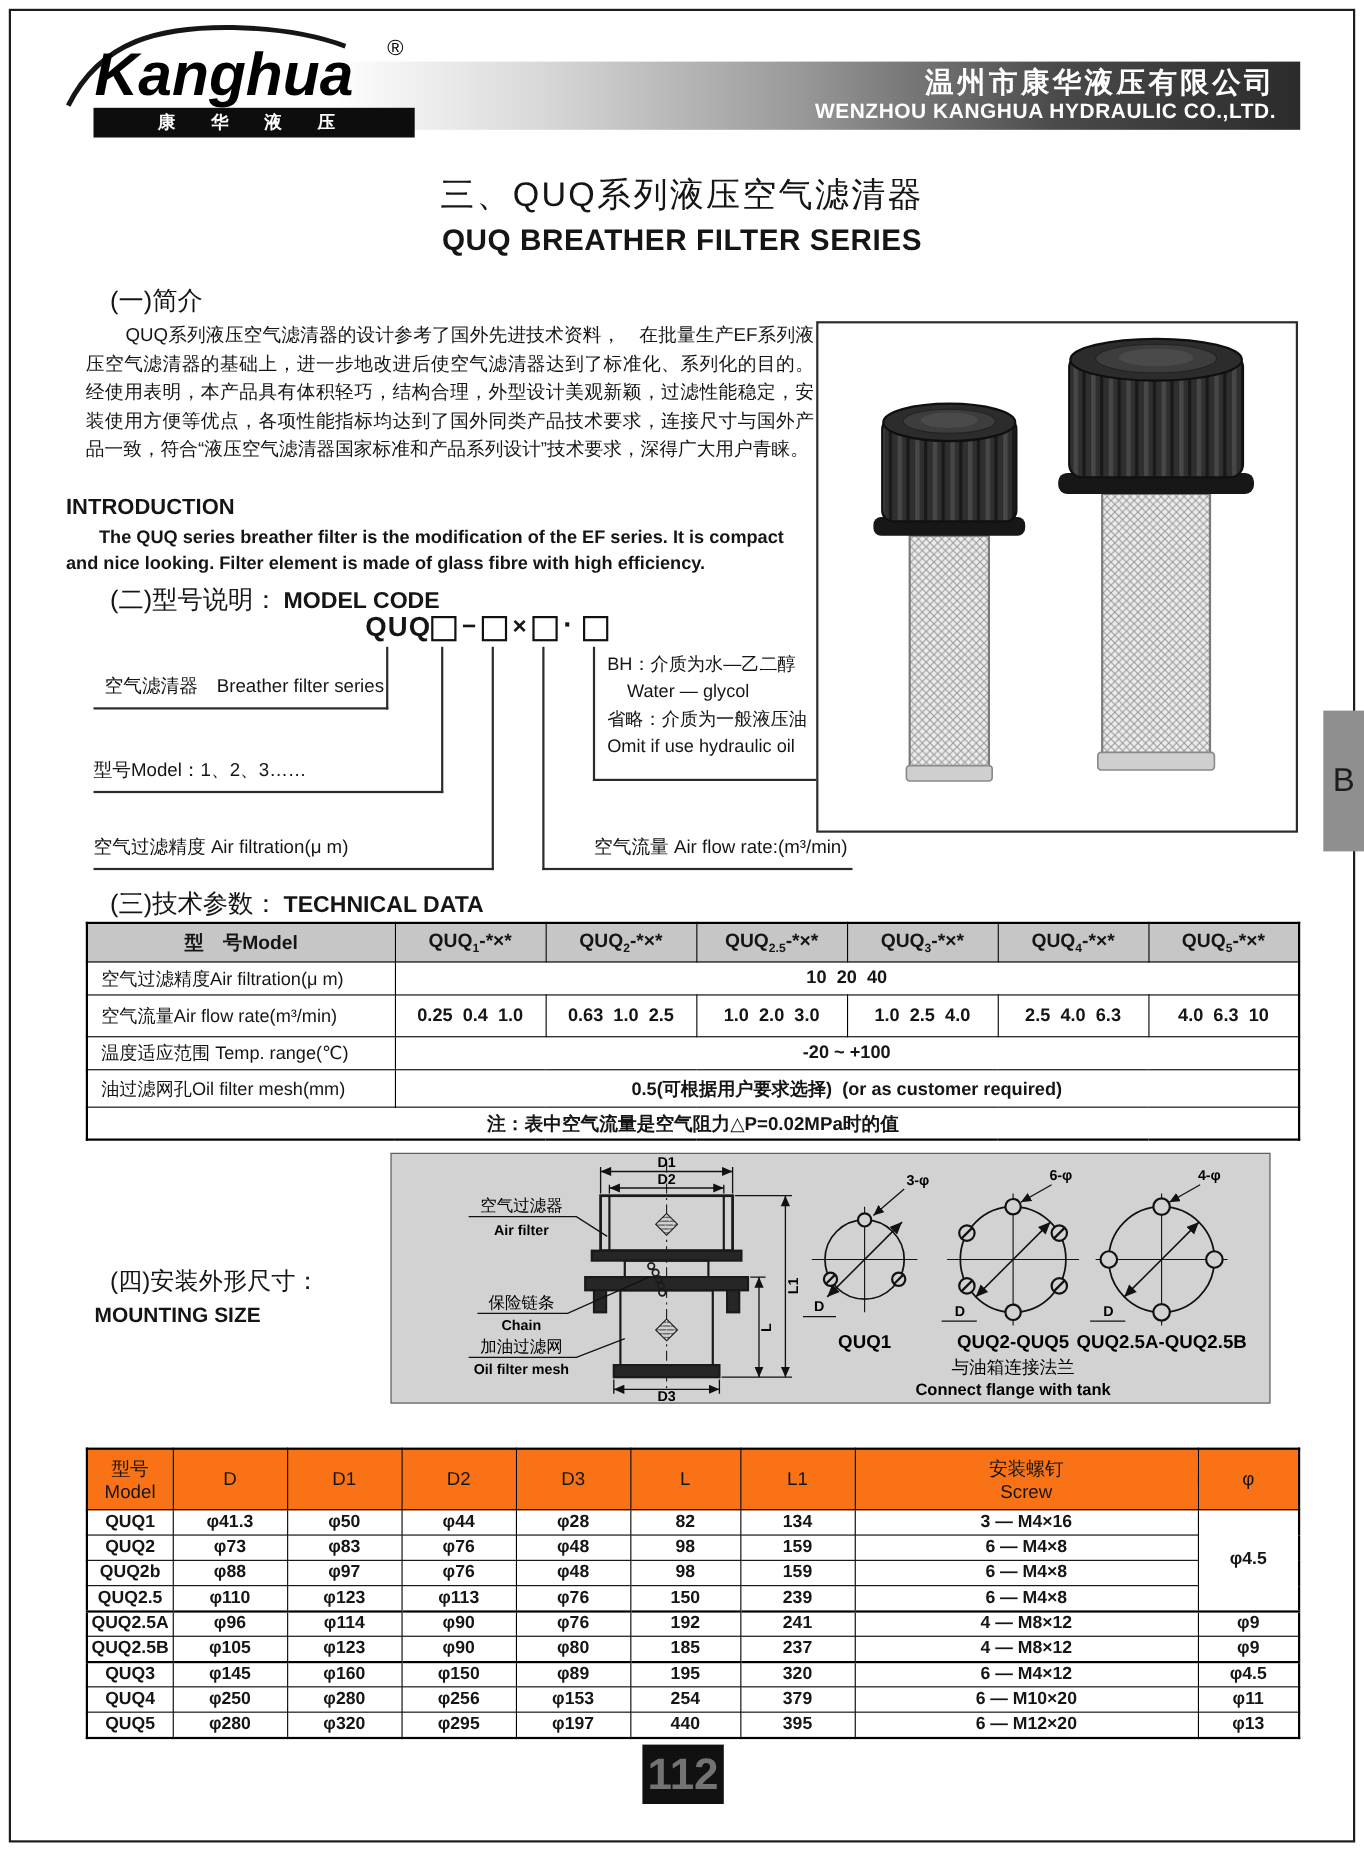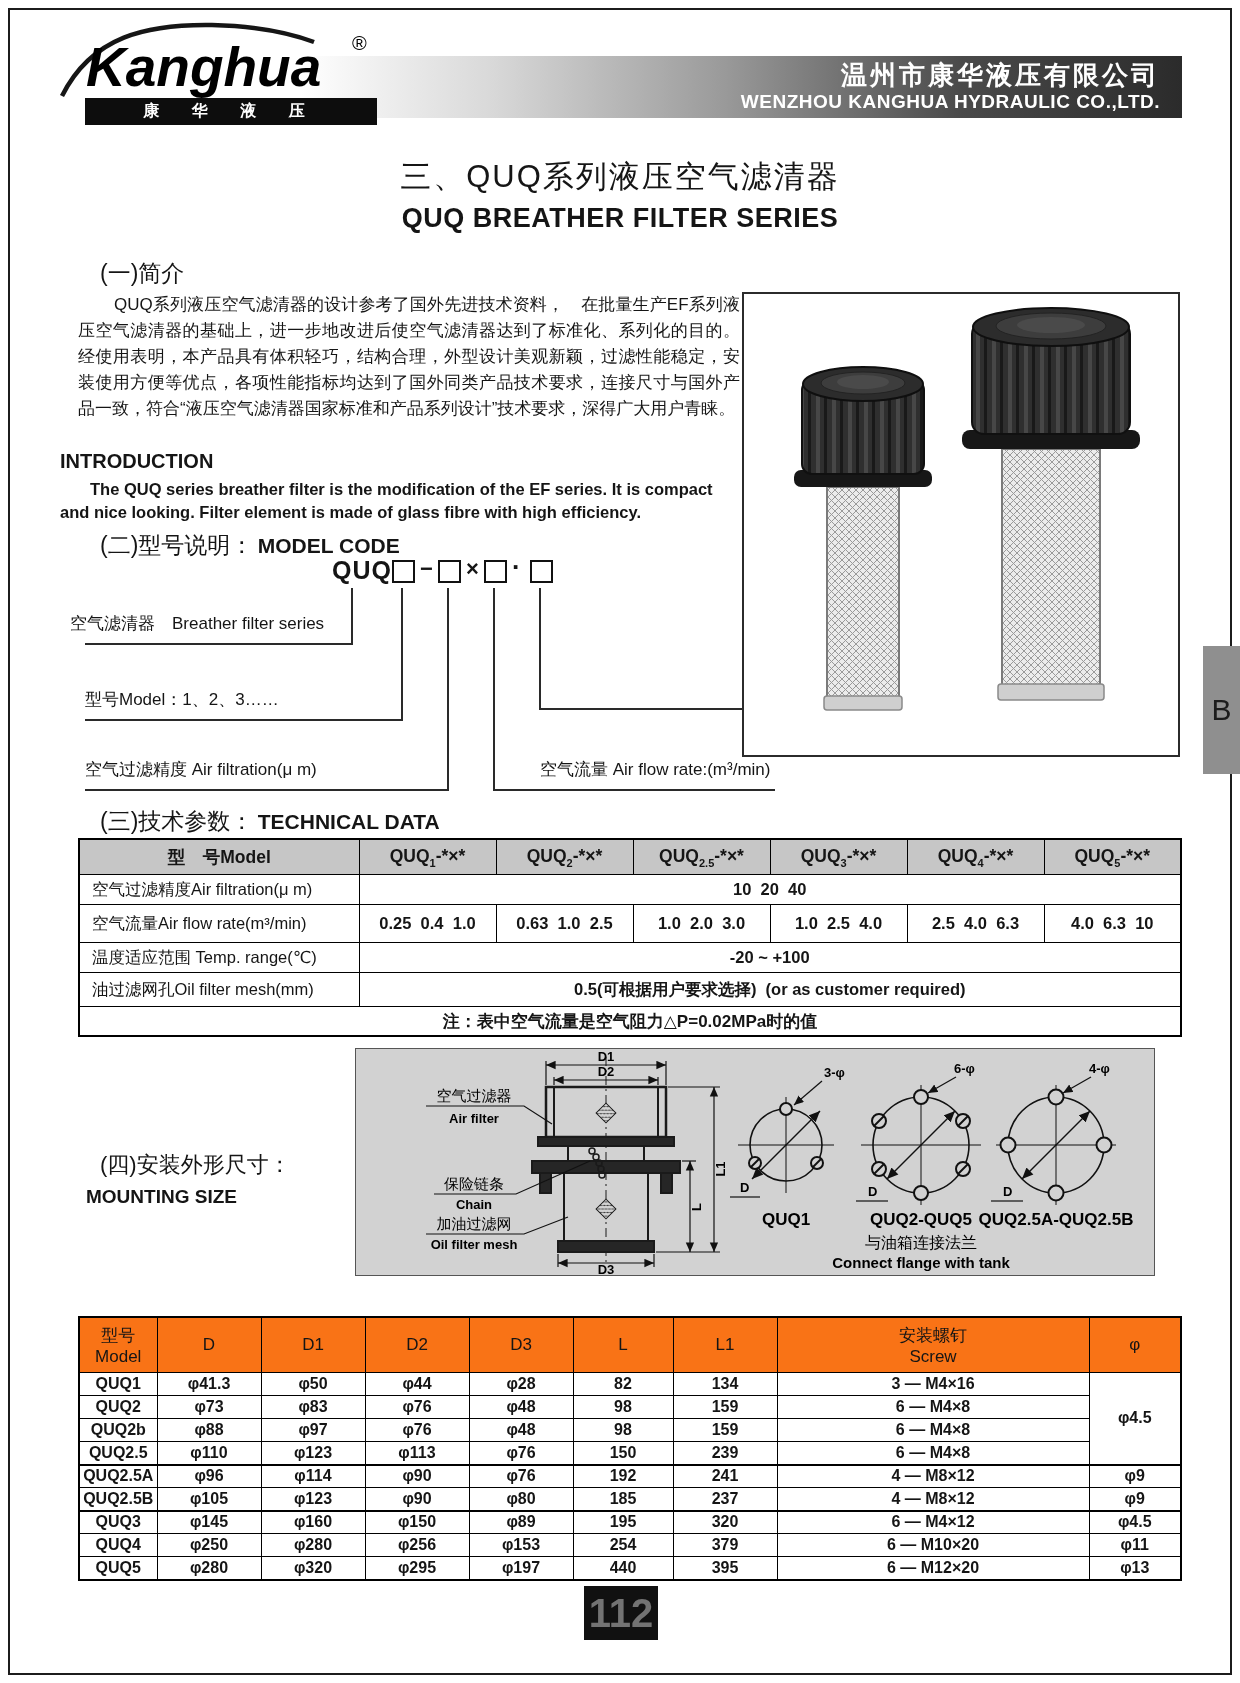--- a/index.html
+++ b/index.html
@@ -132,36 +132,42 @@
   <div class="mc-box" style="left:392px;top:560px;"></div>
   <div class="mc-sep" style="left:420px;top:556px;">−</div>
   <div class="mc-box" style="left:438px;top:560px;"></div>
   <div class="mc-sep" style="left:466px;top:556px;">×</div>
   <div class="mc-box" style="left:484px;top:560px;"></div>
   <div class="mc-sep" style="left:512px;top:552px;font-size:26px;">·</div>
   <div class="mc-box" style="left:530px;top:560px;"></div>
 
   <div class="vline" style="left:351px;top:588px;height:57px;"></div>
   <div class="hline" style="left:85px;top:643px;width:268px;"></div>
-  <div class="mc-label" style="left:70px;top:612px;">空气滤清器　Breather filter series</div>
+  <div class="mc-label" style="left:95px;top:612px;">空气滤清器　Breather filter series</div>
 
   <div class="vline" style="left:401px;top:588px;height:133px;"></div>
   <div class="hline" style="left:85px;top:719px;width:318px;"></div>
   <div class="mc-label" style="left:85px;top:688px;">型号Model：1、2、3……</div>
 
   <div class="vline" style="left:447px;top:588px;height:203px;"></div>
   <div class="hline" style="left:85px;top:789px;width:364px;"></div>
   <div class="mc-label" style="left:85px;top:758px;">空气过滤精度 Air filtration(μ m)</div>
 
   <div class="vline" style="left:493px;top:588px;height:203px;"></div>
   <div class="hline" style="left:493px;top:789px;width:282px;"></div>
   <div class="mc-label" style="left:540px;top:758px;">空气流量 Air flow rate:(m³/min)</div>
 
   <div class="vline" style="left:539px;top:588px;height:122px;"></div>
   <div class="hline" style="left:539px;top:708px;width:203px;"></div>
+  <div class="abs bh-block">
+    <div>BH：介质为水—乙二醇</div>
+    <div class="ind">Water — glycol</div>
+    <div>省略：介质为一般液压油</div>
+    <div>Omit if use hydraulic oil</div>
+  </div>
 
   <div class="abs" style="left:60px;top:806px;">
     <span class="h-cn">(三)技术参数：</span>
     <span class="h-en">TECHNICAL DATA</span>
   </div>
 
   <table class="tt">
     <colgroup>
         <col style="width:280px">
         <col style="width:137px">

